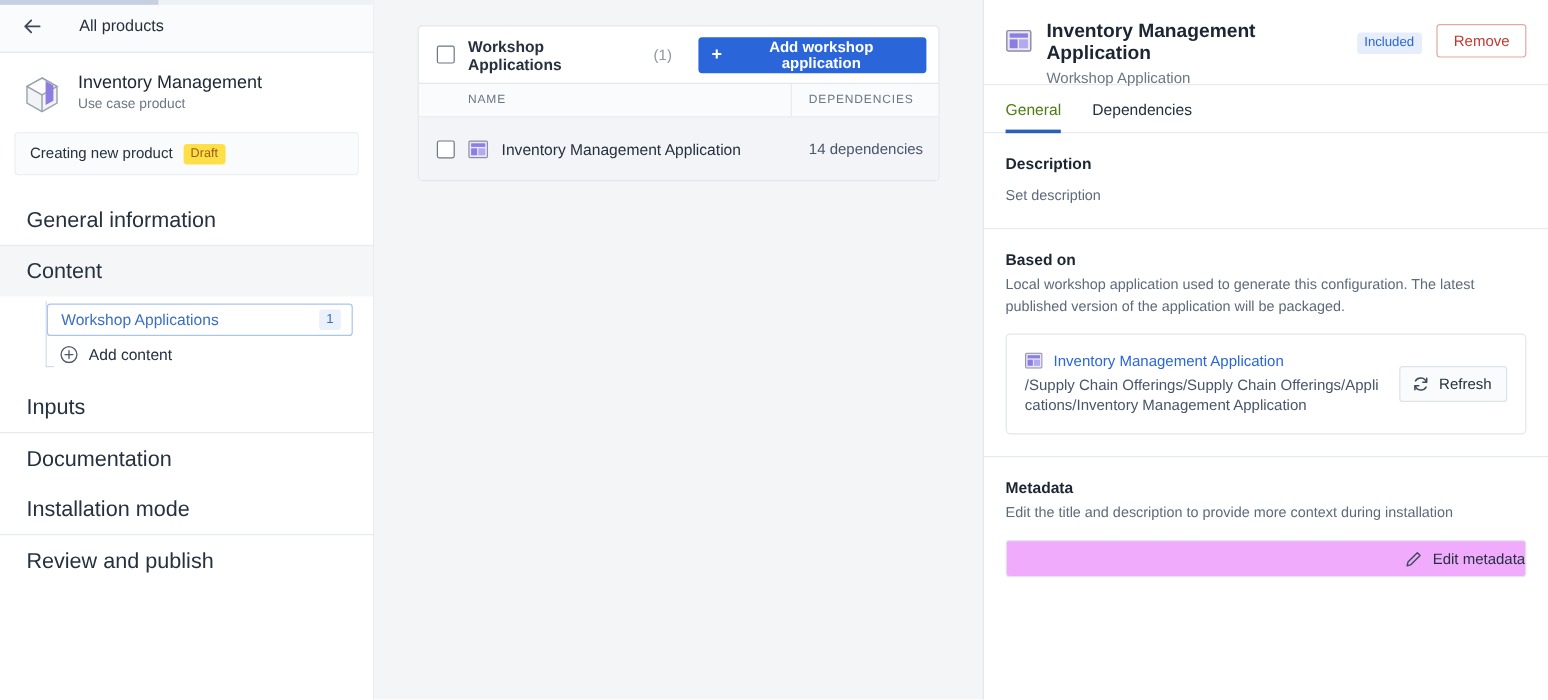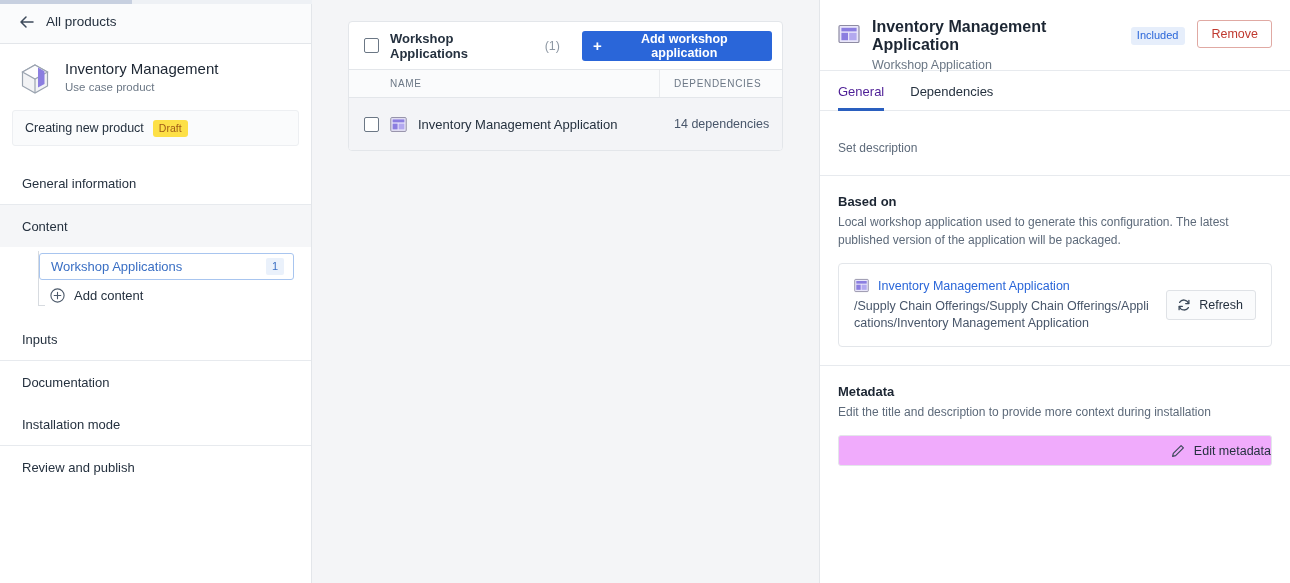--- a/index.html
+++ b/index.html
@@ -24,21 +24,21 @@
   }
 
   
   .sidebar {
     width: 312px; height: 583px; background: #ffffff;
     border-right: 1px solid #e3e6ea;
     display: flex; flex-direction: column; flex: 0 0 312px;
   }
   .side-top {
     height: 44px; background: #fafbfc; border-bottom: 1px solid #e3e6ea;
-    display: flex; align-items: center; padding: 0 0 0 18px; gap: 10px;
+    display: flex; align-items: center; padding: 0 0 0 18px; gap: 30px;
   }
   .back-arrow { width: 18px; height: 18px; display: block; }
   .side-top-label { font-size: 13.5px; color: #25313f; }
 
   .prod-head {
     padding: 16px 18px 0 18px; display: flex; gap: 13px; align-items: flex-start;
   }
   .prod-icon { width: 34px; height: 34px; flex: 0 0 34px; margin-top: 2px; }
   .prod-name { font-size: 15px; color: #1c2633; line-height: 18px; }
   .prod-sub { font-size: 11.5px; color: #6b7785; margin-top: 3px; }
@@ -51,21 +51,21 @@
   .draft-text { font-size: 12.5px; color: #25313f; }
   .draft-badge {
     font-size: 10.5px; color: #a05b18; background: #fde047;
     border-radius: 3px; padding: 2px 6px 3px 6px; line-height: 12px;
   }
 
   .nav { margin-top: 16px; }
   .nav-sep { height: 1px; background: #e7eaee; margin: 0; }
   .nav-item {
     height: 42px; display: flex; align-items: center;
-    padding: 0 18px 0 22px; font-size: 13px; color: #25313f; cursor: pointer;
+    padding: 0 18px 0 22px; font-size: 18px; color: #25313f; cursor: pointer;
   }
   .nav-item.active-group { background: #f5f6f8; }
   .sub-wrap { position: relative; padding: 6px 0 8px 0; }
   .sub-rail {
     position: absolute; left: 38px; top: 4px; bottom: 12px;
     width: 1px; background: #d7dbe0;
   }
   .sub-rail-foot {
     position: absolute; left: 38px; bottom: 12px; width: 7px; height: 1px;
     background: #d7dbe0;
@@ -160,21 +160,21 @@
   }
 
   .tabs {
     height: 40px; display: flex; align-items: flex-end; gap: 26px;
     padding: 0 18px; border-bottom: 1px solid #e7eaee;
   }
   .tab {
     font-size: 13px; color: #25313f; padding-bottom: 9px; cursor: pointer;
     border-bottom: 3px solid transparent; margin-bottom: -1px;
   }
-  .tab.active { color: #4c1d95; border-bottom-color: #2a5fbf; }
+  .tab.active { color: #4d7c0f; border-bottom-color: #2a5fbf; }
 
   .sec { padding: 18px 18px 0 18px; }
   .sec-divided { border-bottom: 1px solid #e7eaee; padding-bottom: 18px; }
   .sec-h { font-size: 13px; font-weight: bold; color: #1c2633; }
   .sec-p { font-size: 12px; color: #5d6a7a; margin-top: 10px; line-height: 18px; }
   .sec-p.tight { margin-top: 4px; }
 
   .basedon-card {
     margin-top: 14px; border: 1px solid #e3e6ea; border-radius: 4px;
     padding: 14px 15px; display: flex; align-items: center; gap: 12px;
@@ -337,20 +337,21 @@
       </div>
       <button class="btn-remove">Remove</button>
     </div>
 
     <div class="tabs">
       <div class="tab active">General</div>
       <div class="tab">Dependencies</div>
     </div>
 
     <div class="sec sec-divided">
+      <div class="sec-h">Description</div>
       <div class="sec-p">Set description</div>
     </div>
 
     <div class="sec sec-divided">
       <div class="sec-h">Based on</div>
       <div class="sec-p tight">Local workshop application used to generate this configuration. The latest published version of the application will be packaged.</div>
 
       <div class="basedon-card">
         <div class="bo-left">
           <div class="bo-title-line">

